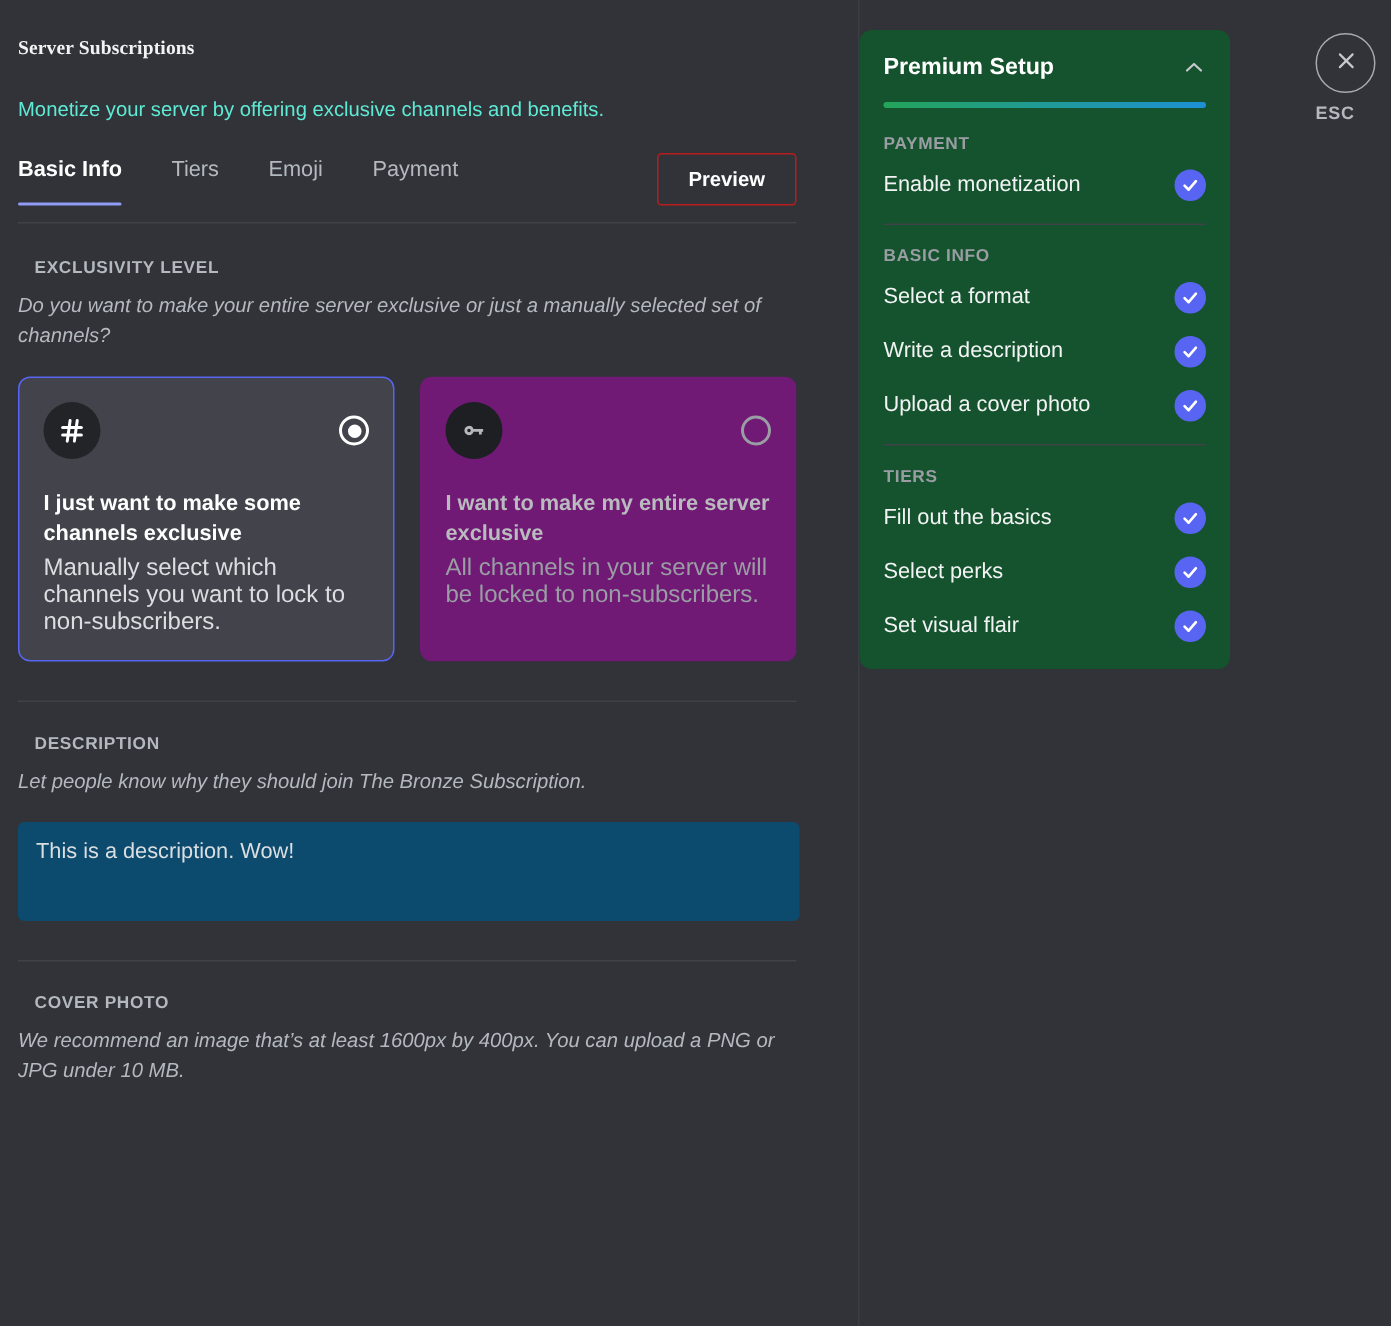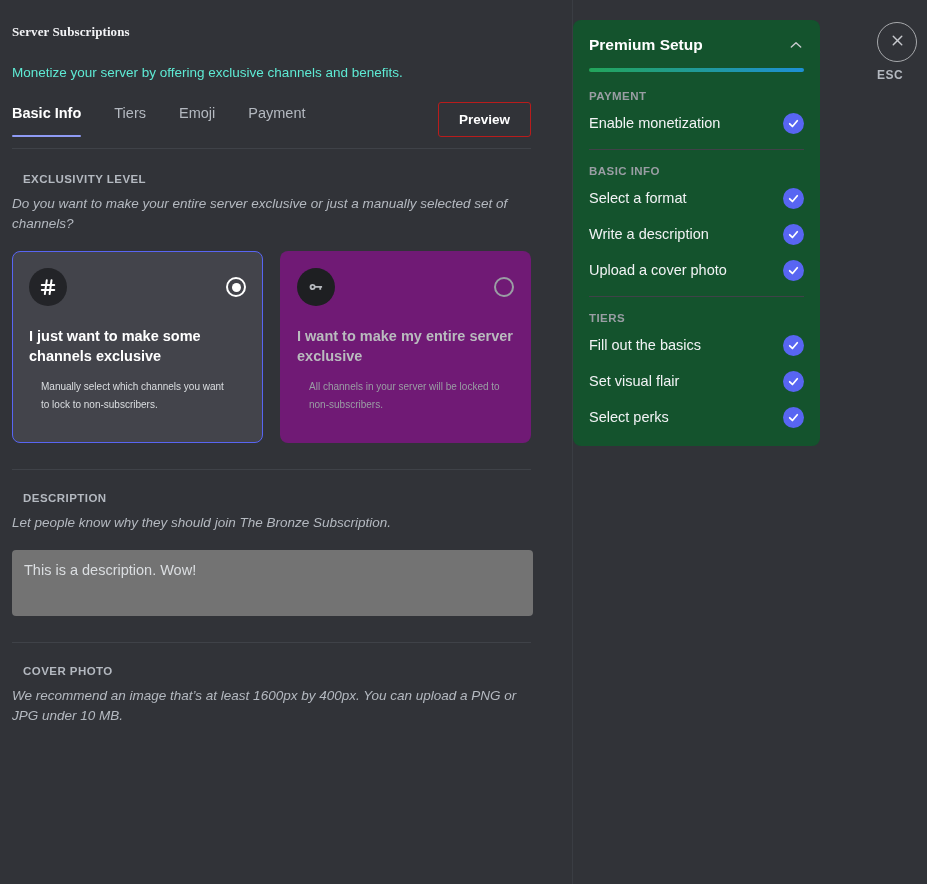--- a/index.html
+++ b/index.html
@@ -160,33 +160,33 @@
     background: #ffffff;
   }
   .card-title {
     font-size: 14.5px;
     font-weight: bold;
     line-height: 20px;
     color: #ffffff;
     margin: 0 0 4px 0;
   }
   .card-body {
-    font-size: 10px;
+    font-size: 16px;
     line-height: 18px;
     color: #dbdee1;
-    margin: 12px;
+    margin: 0;
   }
   .option-card.unselected .card-title { color: #b9bbbe; }
   .option-card.unselected .card-body { color: #9a9ea4; }
 
   
   #description-input {
     width: 521px;
     height: 66px;
-    background: #737373;
+    background: #0c4a6e;
     border: none;
     border-radius: 4px;
     color: #dbdee1;
     font-size: 14.5px;
     font-family: inherit;
     padding: 11px 12px;
     resize: none;
     outline: none;
     line-height: 18px;
     display: block;
@@ -414,29 +414,29 @@
     <div class="group-heading">TIERS</div>
     <div class="check-item">
       <span class="check-label">Fill out the basics</span>
       <span class="check-circle">
         <svg width="13" height="13" viewBox="0 0 24 24" fill="none" stroke="#ffffff" stroke-width="3.2" stroke-linecap="round" stroke-linejoin="round">
             <polyline points="5,12.5 10,17.5 19,7"></polyline>
           </svg>
       </span>
     </div>
     <div class="check-item">
+      <span class="check-label">Select perks</span>
+      <span class="check-circle">
+        <svg width="13" height="13" viewBox="0 0 24 24" fill="none" stroke="#ffffff" stroke-width="3.2" stroke-linecap="round" stroke-linejoin="round">
+            <polyline points="5,12.5 10,17.5 19,7"></polyline>
+          </svg>
+      </span>
+    </div>
+    <div class="check-item">
       <span class="check-label">Set visual flair</span>
-      <span class="check-circle">
-        <svg width="13" height="13" viewBox="0 0 24 24" fill="none" stroke="#ffffff" stroke-width="3.2" stroke-linecap="round" stroke-linejoin="round">
-            <polyline points="5,12.5 10,17.5 19,7"></polyline>
-          </svg>
-      </span>
-    </div>
-    <div class="check-item">
-      <span class="check-label">Select perks</span>
       <span class="check-circle">
         <svg width="13" height="13" viewBox="0 0 24 24" fill="none" stroke="#ffffff" stroke-width="3.2" stroke-linecap="round" stroke-linejoin="round">
             <polyline points="5,12.5 10,17.5 19,7"></polyline>
           </svg>
       </span>
     </div>
   </div>
 </div>
 
 <div id="esc-area">

